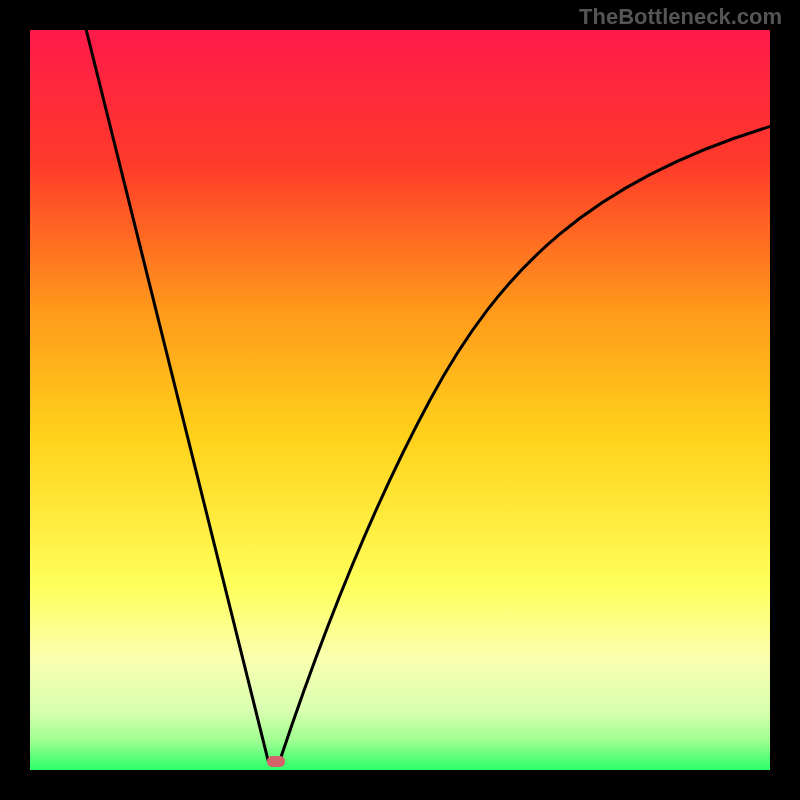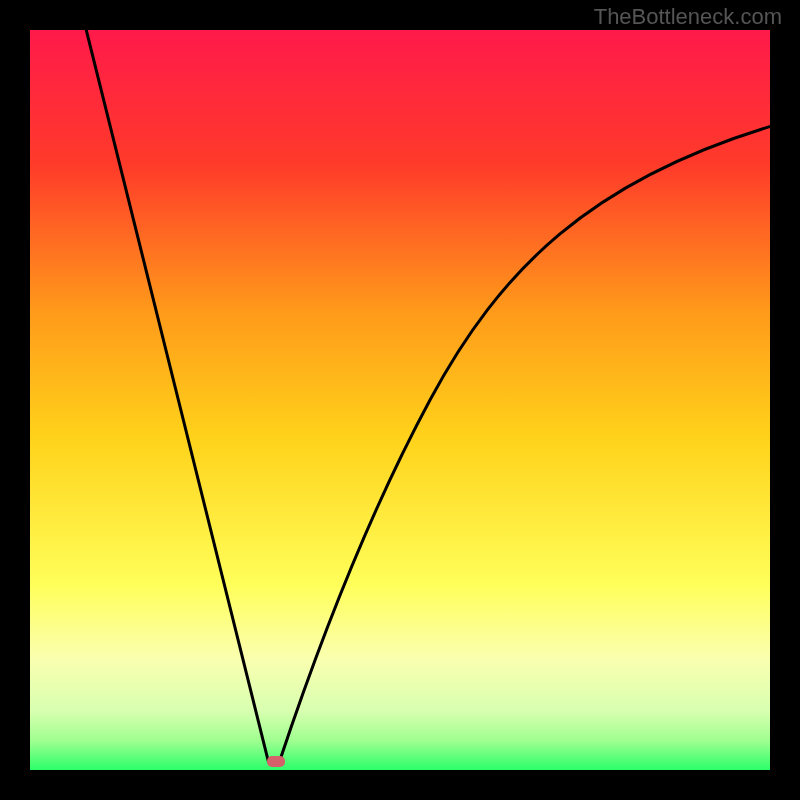--- a/index.html
+++ b/index.html
@@ -10,21 +10,21 @@
     background: #000;
     position: relative;
     font-family: Arial, sans-serif;
   }
   .watermark {
     position: absolute;
     top: 4px;
     right: 18px;
     color: #555;
     font-size: 22px;
-    font-weight: 400;
+    font-weight: 700;
     z-index: 10;
   }
   .plot-area {
     position: absolute;
     left: 30px;
     top: 30px;
     width: 740px;
     height: 740px;
     overflow: hidden;
   }

